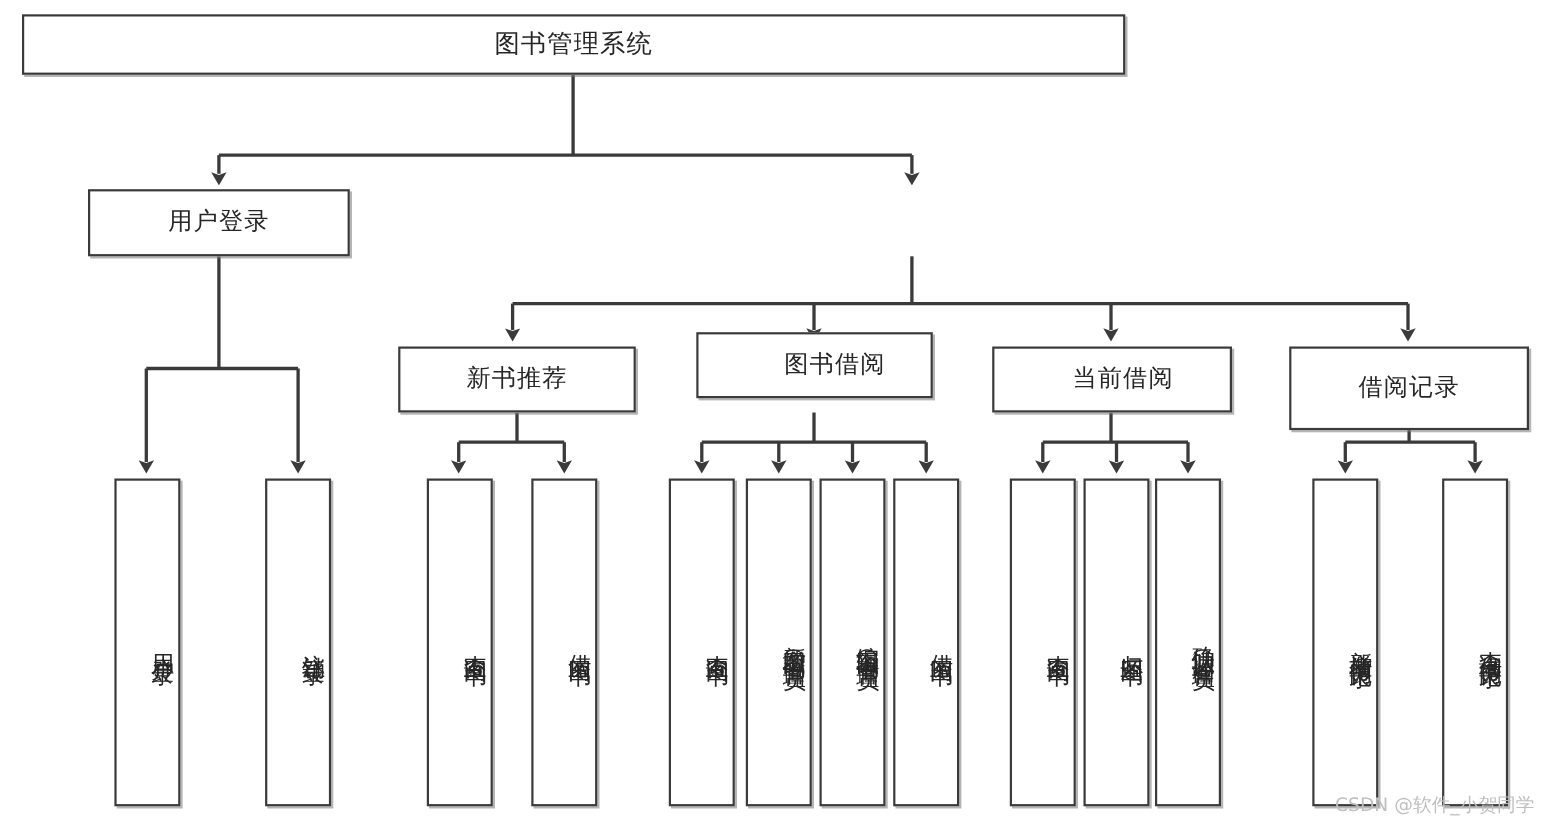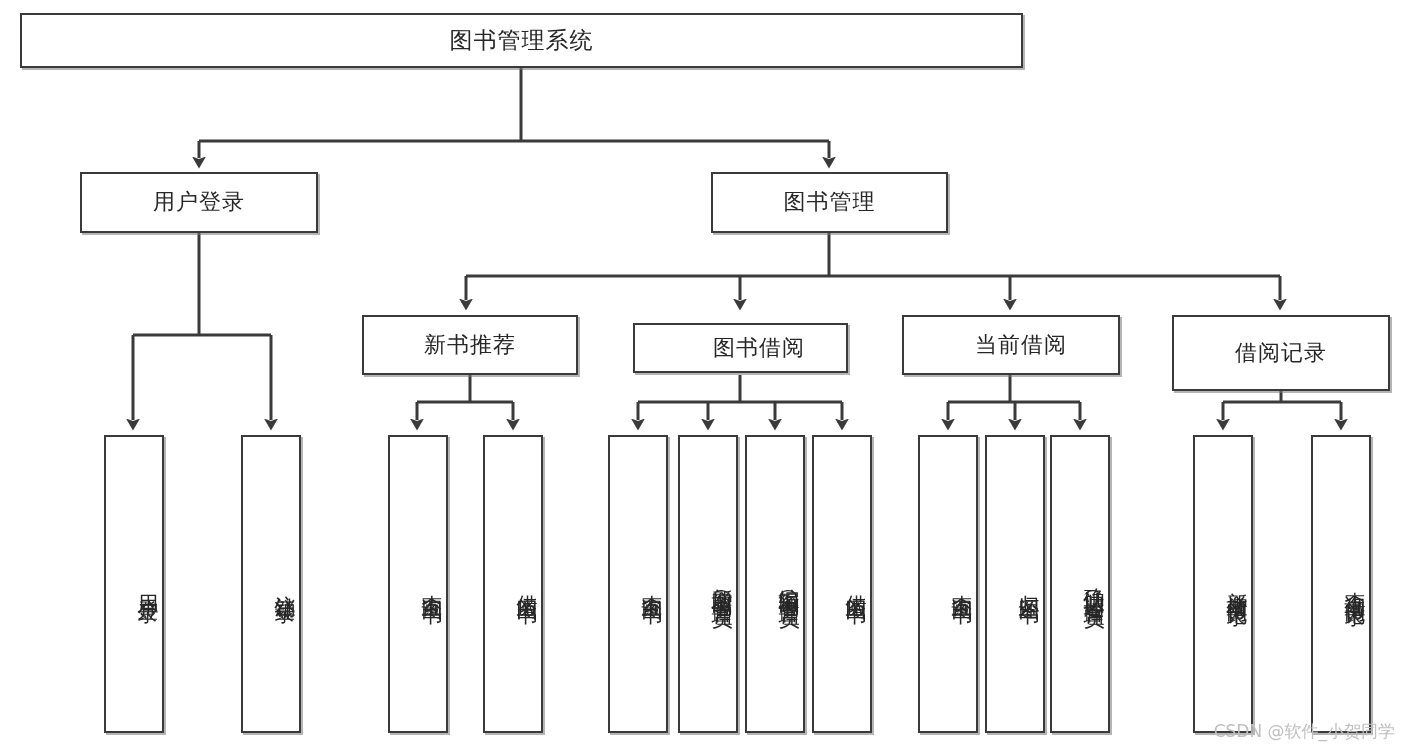--- a/index.html
+++ b/index.html
@@ -127,28 +127,25 @@
     </g>
   </svg>
 
   <div class="node h root" style="left:20px; top:13px; width:1003px; height:55px;">
     <span>图书管理系统</span>
   </div>
 
   <div class="node h" style="left:80px; top:172px; width:238px; height:61px;">
     <span>用户登录</span>
   </div>
-  <div class="node h" style="left:711px; top:172px; width:237px; height:61px;">
-    <span>图书管理</span>
-  </div>
 
   <div class="node h" style="left:362px; top:315px; width:216px; height:60px;">
     <span>新书推荐</span>
   </div>
-  <div class="node h" style="left:633px; top:323px; width:215px; height:50px;padding-left:37px;">
+  <div class="node h" style="left:633px; top:302px; width:215px; height:60px;padding-left:37px;">
     <span>图书借阅</span>
   </div>
   <div class="node h" style="left:902px; top:315px; width:218px; height:60px;padding-left:20px;">
     <span>当前借阅</span>
   </div>
   <div class="node h" style="left:1172px; top:315px; width:218px; height:76px;">
     <span>借阅记录</span>
   </div>
 
   <div class="node v" style="left:104px; top:435px; width:60px; height:298px;">

